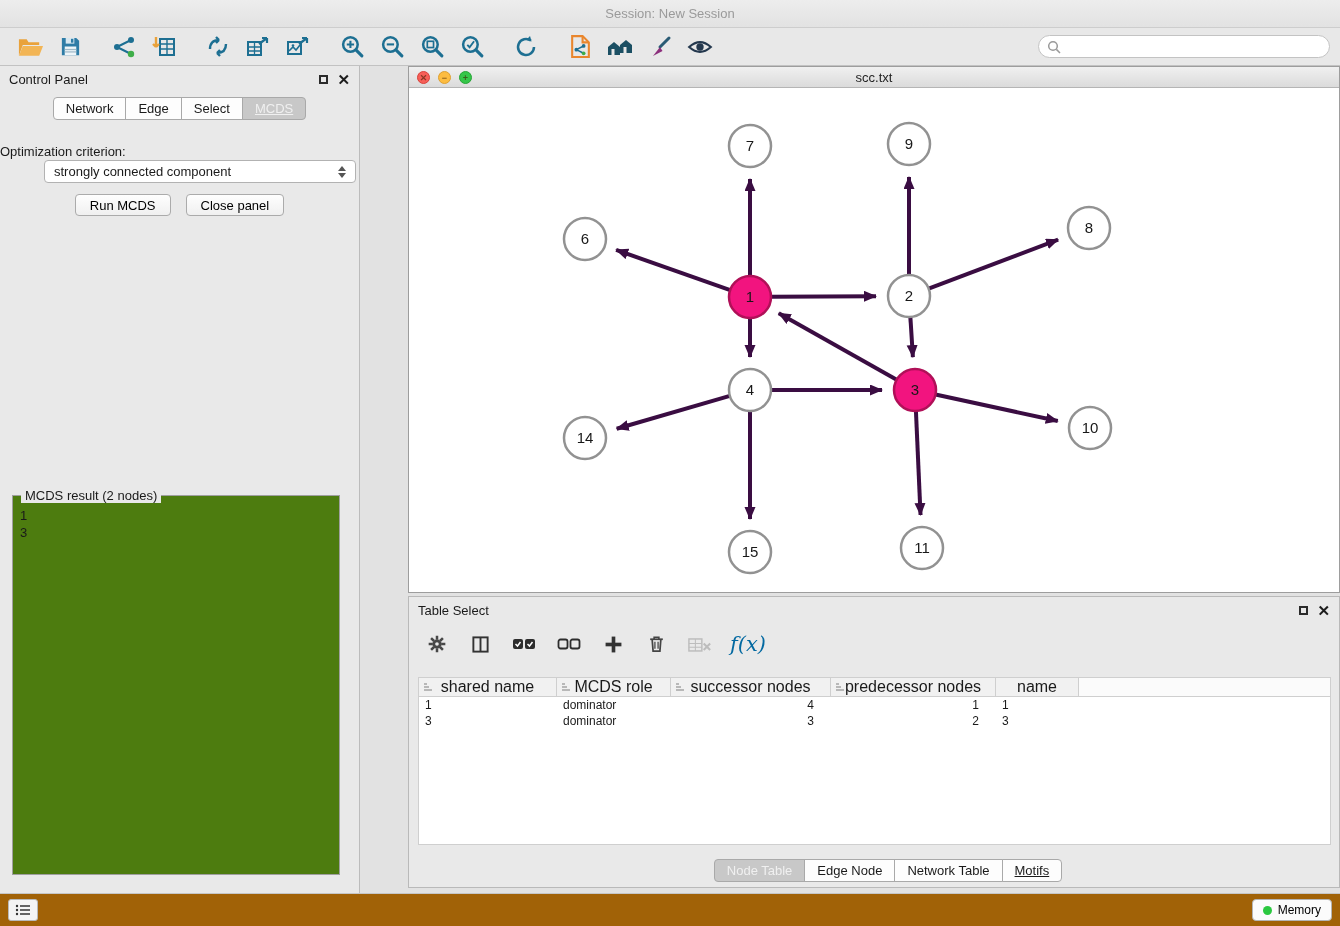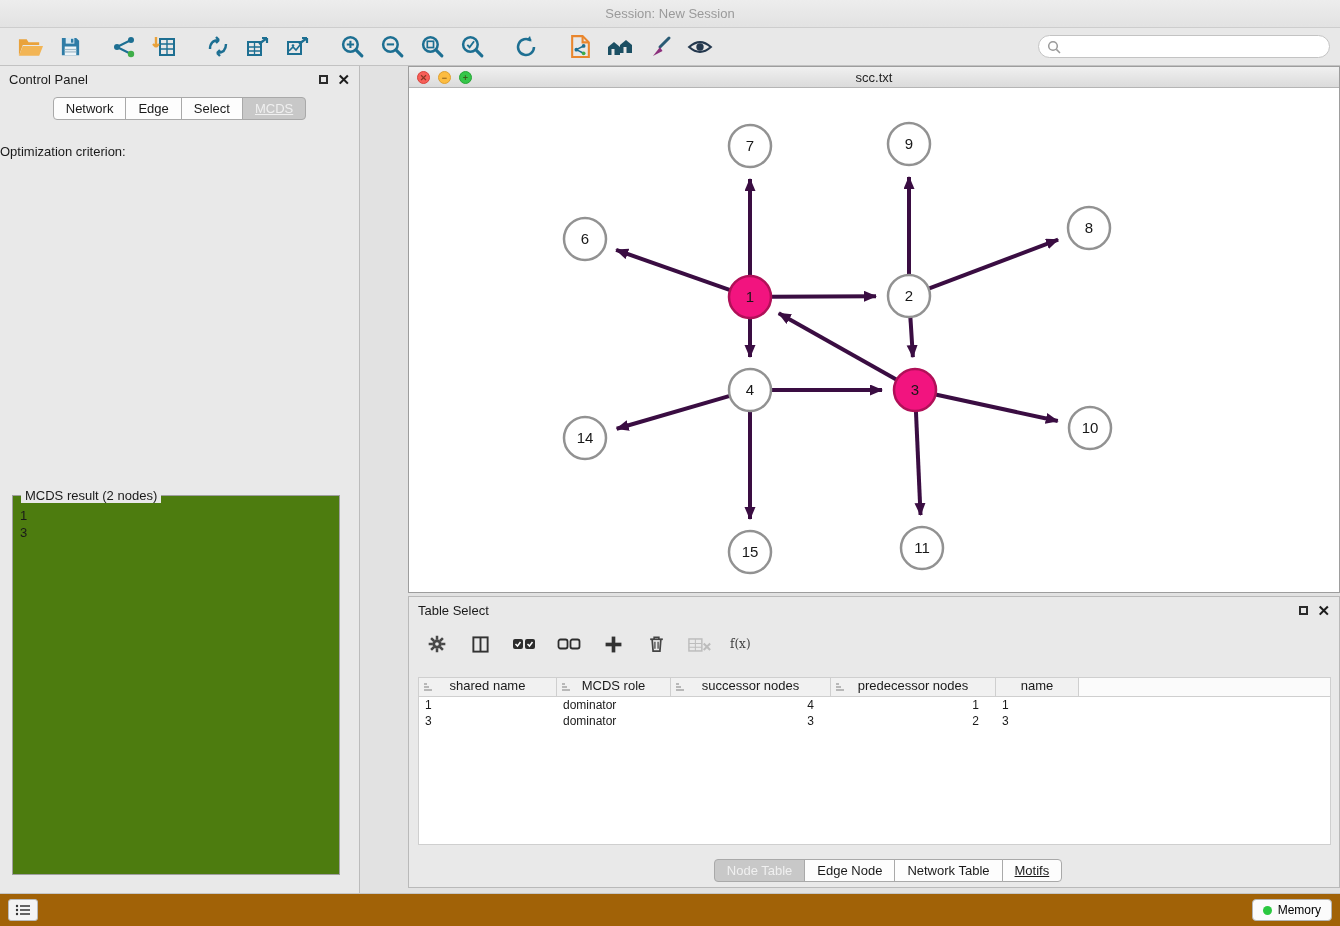--- a/index.html
+++ b/index.html
@@ -60,25 +60,25 @@
   .light.red { background:#f75f58; border:1px solid #d8423b; }
   .light.yellow { background:#fdbc40; border:1px solid #dda032; }
   .light.green { background:#35c649; border:1px solid #27a437; }
   #graph-svg { display:block; }
   .node-label { font-family:"Liberation Sans", sans-serif; font-size:15px; fill:#181818; }
 
   
   #table-panel { position:absolute; left:408px; top:596px; width:932px; height:292px;
     background:#e9e9e9; border:1px solid #b9b9b9; }
   .tp-toolbar { position:absolute; top:32px; left:14px; display:flex; align-items:center; gap:15px; height:30px; }
-  .fx { font-family:"DejaVu Serif", serif; color:#404040; font-size:12px; }
+  .fx { font-family:"DejaVu Serif", serif; font-style:italic; color:#0369a1; font-size:21px; }
   .tp-table { position:absolute; left:9px; right:8px; top:80px; bottom:42px; background:#fff; border:1px solid #cfcfcf; }
   .thead { display:flex; height:19px; background:#f1f1f1; }
-  .th { border-right:1px solid #cfcfcf; border-bottom:1px solid #cfcfcf; display:flex; 
-    justify-content:center; position:relative; font-size:13px; }
+  .th { border-right:1px solid #cfcfcf; border-bottom:1px solid #cfcfcf; display:flex; align-items:center;
+    justify-content:center; position:relative; font-size:16px; }
   .th .sort-ic { position:absolute; left:4px; top:4px; }
   .th-fill { flex:1; background:#fbfbfb; border-bottom:1px solid #cfcfcf; }
   .trow { display:flex; height:16px; font-size:12px; }
   .td { padding:1px 6px; overflow:hidden; white-space:nowrap; }
   .td.num { text-align:right; padding-right:17px; }
   .tp-tabs { position:absolute; bottom:5px; left:14px; width:100%; display:flex; justify-content:center; }
 
   
   #statusbar { position:absolute; left:0; top:893px; width:100%; height:33px; background:#a16207; border-top:1px solid #c6c6c6; }
   .sb-left-btn { position:absolute; left:8px; top:5px; width:30px; height:22px; background:#f4f4f4;
@@ -233,20 +233,31 @@
       <span class="close-btn">✕</span>
     </span>
   </div>
   <div class="cp-tabs">
     <span class="tab first">Network</span>
     <span class="tab">Edge</span>
     <span class="tab">Select</span>
     <span class="tab last disabled-active">MCDS</span>
   </div>
   <div class="opt-label">Optimization criterion:</div>
+  <div class="dropdown">
+    <span>strongly connected component</span>
+    <span class="dd-arrows">
+      <span class="tri-up"></span>
+        <span class="tri-down"></span>
+    </span>
+  </div>
+  <div class="cp-buttons">
+    <button class="btn">Run MCDS</button>
+    <button class="btn">Close panel</button>
+  </div>
   <div class="groupbox">
     <span class="groupbox-title">MCDS result (2 nodes)</span>
     <div class="groupbox-content">
       <div>1</div>
       <div>3</div>
     </div>
   </div>
 </div>
 
 <div id="network-window">

